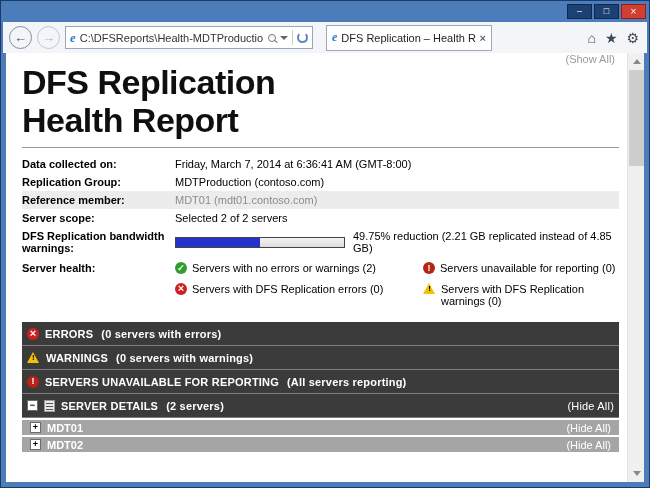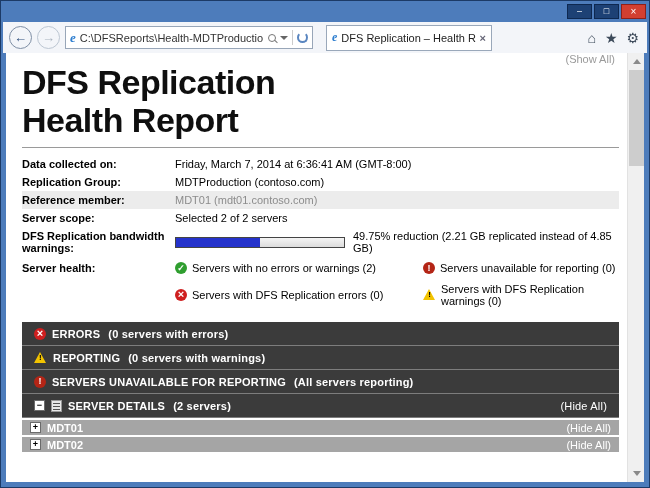--- a/index.html
+++ b/index.html
@@ -44,33 +44,33 @@
   .f-value { flex:1; }
   .field-row.ref { background:#ececec; }
   .field-row.ref .f-value { color:#8c8c8c; }
 
   .bandwidth .f-value { display:flex; align-items:center; gap:8px; }
   .progress { width:170px; height:11px; border:1px solid #444; background:linear-gradient(#f4f4f4,#dcdcdc); flex:none; }
   .progress-fill { height:100%; background:#2533cc; }
 
   .health { margin-top:2px; }
   .health-grid { display:grid; grid-template-columns:248px 1fr; row-gap:9px; flex:1; }
-  .health-item { display:flex; align-items:center; gap:5px; }
+  .health-item { display:flex; gap:5px; }
 
   .ic { width:12px; height:12px; border-radius:50%; display:inline-flex; align-items:center; justify-content:center; color:#fff; font-weight:bold; line-height:1; flex:none; }
   .ic-green { background:#2f9e2f; } .ic-green::after { content:"✓"; font-size:9px; }
   .ic-red { background:#cf1f1f; } .ic-red::after { content:"×"; font-size:11px; margin-top:-1px; }
   .ic-darkred { background:#b42516; } .ic-darkred::after { content:"!"; font-size:9px; }
   .ic-warn-box { width:13px; height:12px; position:relative; flex:none; }
   .ic-warn-box::before { content:""; position:absolute; left:0; top:0; border-left:6.5px solid transparent; border-right:6.5px solid transparent; border-bottom:11px solid #f2c300; }
   .ic-warn-box::after { content:"!"; position:absolute; left:0; right:0; top:2px; text-align:center; color:#000; font-size:8px; font-weight:bold; line-height:1; }
 
   
   .report-table { margin-top:12px; }
-  .sec-row { background:#3b3b3b; height:24px; display:flex; align-items:center; gap:6px; padding:0 12px; color:#fff; font-size:11px; font-weight:bold; border-bottom:1px solid #7d7d7d; letter-spacing:0.2px; cursor:pointer; }
+  .sec-row { background:#3b3b3b; height:24px; display:flex; align-items:center; gap:6px; padding:0 5px; color:#fff; font-size:11px; font-weight:bold; border-bottom:1px solid #7d7d7d; letter-spacing:0.2px; cursor:pointer; }
   .sec-row:last-of-type { border-bottom:none; }
   .sec-detail { margin-left:2px; }
   .sec-action { margin-left:auto; font-weight:normal; color:#fff; cursor:pointer; }
   .expander { width:11px; height:11px; background:#fff; border:1px solid #6b6b6b; color:#000; font-size:9px; font-weight:bold; display:inline-flex; align-items:center; justify-content:center; line-height:1; flex:none; cursor:pointer; }
   .doc-icon { width:11px; height:12px; background:#e9e9e9; border:1px solid #999; position:relative; flex:none; }
   .doc-icon::after { content:""; position:absolute; left:1px; right:1px; top:2px; height:7px; background:repeating-linear-gradient(#555 0 1px, transparent 1px 3px); }
   .server-row { background:#a5a5a5; height:17px; display:flex; align-items:center; gap:6px; padding:0 8px; color:#fff; font-size:11px; font-weight:bold; border-top:2px solid #fff; cursor:pointer; }
 
   
   .scrollbar { position:absolute; top:0; right:0; width:17px; height:100%; background:#f0f0f0; border-left:1px solid #e2e2e2; }
@@ -188,21 +188,21 @@
       </div>
 
       <div class="report-table">
         <div class="sec-row">
           <span class="ic ic-red"></span>
           <span class="sec-title">ERRORS</span>
           <span class="sec-detail">(0 servers with errors)</span>
         </div>
         <div class="sec-row">
           <span class="ic-warn-box"></span>
-          <span class="sec-title">REPORTING</span>
+          <span class="sec-title">WARNINGS</span>
           <span class="sec-detail">(0 servers with warnings)</span>
         </div>
         <div class="sec-row">
           <span class="ic ic-darkred"></span>
           <span class="sec-title">SERVERS UNAVAILABLE FOR REPORTING</span>
           <span class="sec-detail">(All servers reporting)</span>
         </div>
         <div class="sec-row">
           <span class="expander">−</span>
           <span class="doc-icon"></span>

